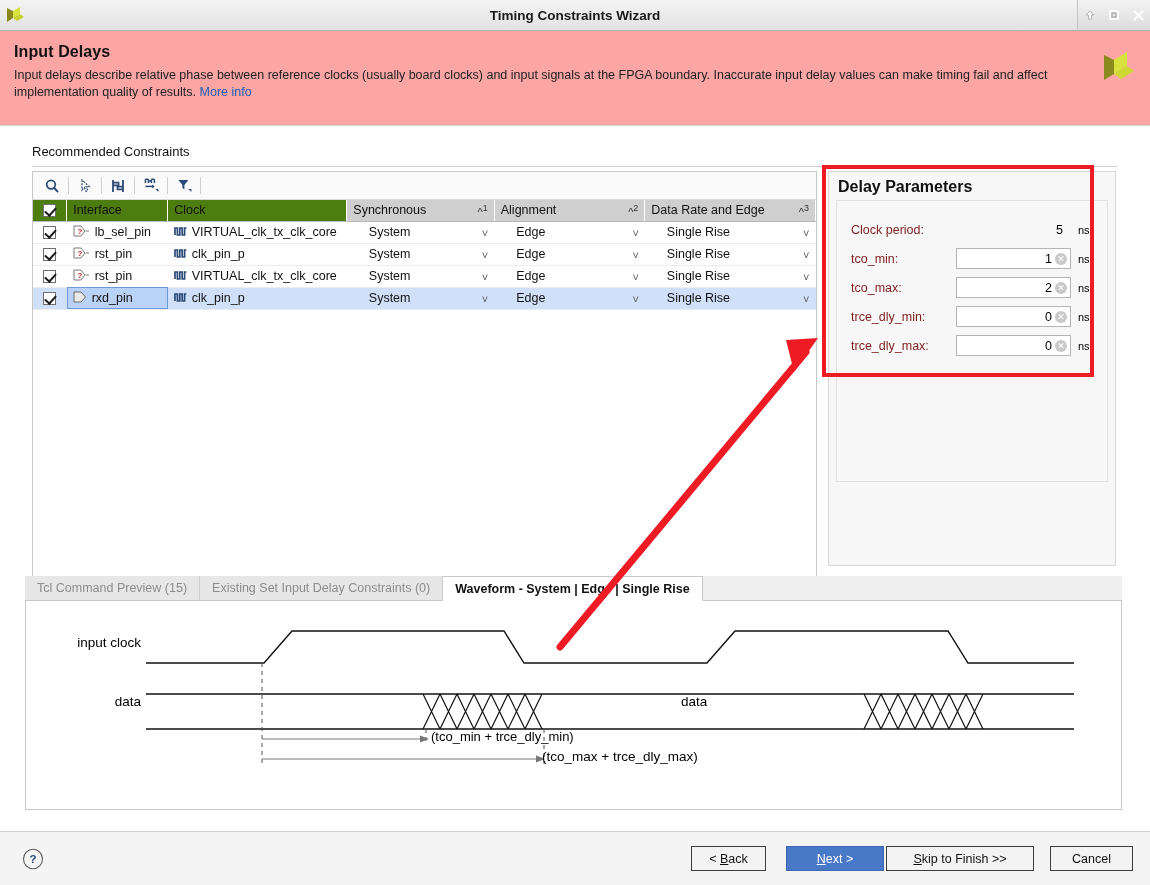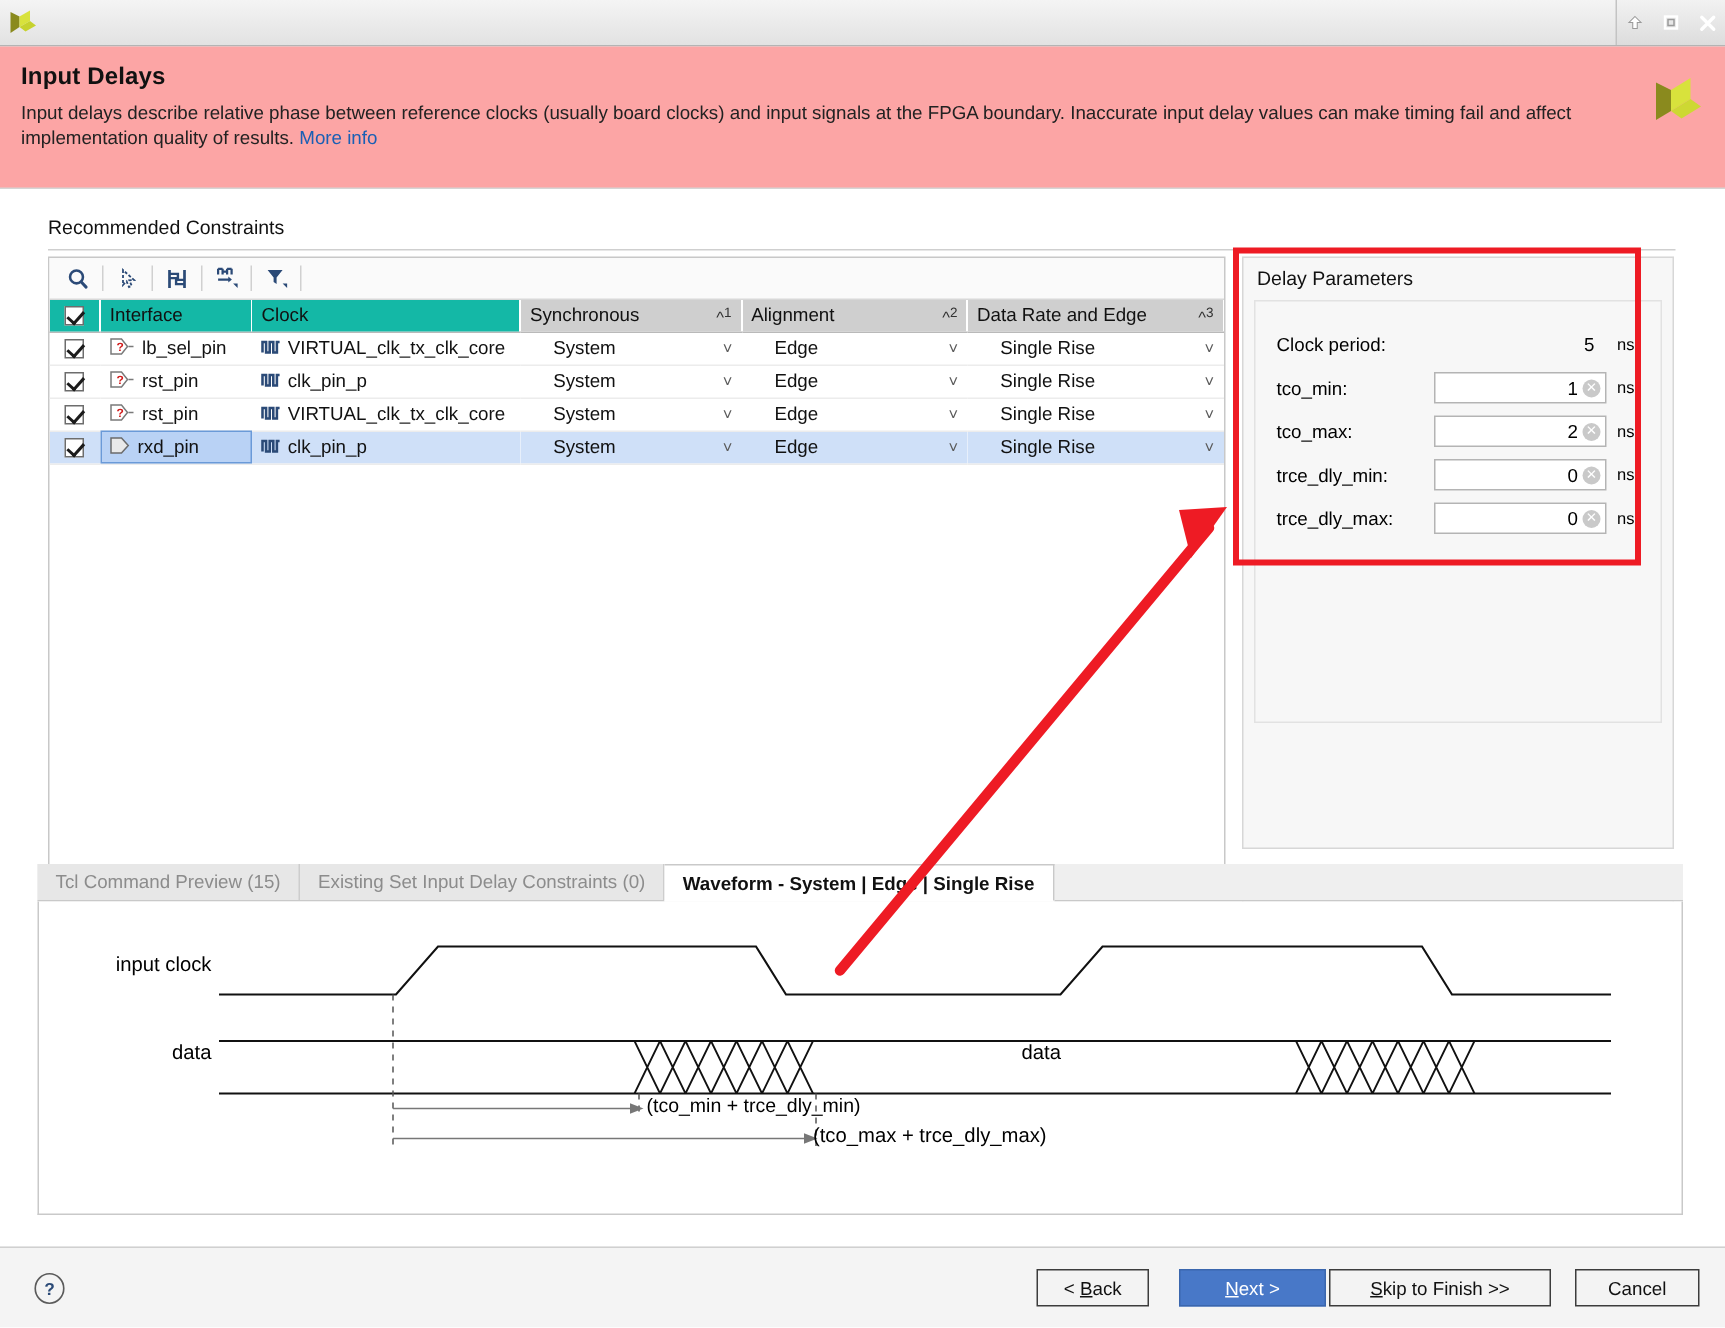--- a/index.html
+++ b/index.html
@@ -56,21 +56,21 @@
                 display:flex; align-items:center; padding-left:6px; }
   .tbtn{ width:26px;height:24px; display:flex;align-items:center;justify-content:center; }
   .tsep{ width:1px;height:17px;background:#d0d0d0;margin:0 3px; }
 
   table.grid{ border-collapse:collapse; width:100%; table-layout:fixed; font-size:12.5px;}
   table.grid th{
     background:#cfcfcf; border-right:1px solid #fff; border-bottom:1px solid #b9b9b9;
     font-weight:normal; text-align:left; padding:3px 6px; height:21px; color:#111;
     position:relative; font-size:12.5px;
   }
-  table.grid th.plain{ background:#14b8a6; }
+  table.grid th.plain{ background:#4d7c0f; }
   table.grid th .sortmark{ position:absolute; right:6px; top:3px; font-size:11px; color:#333;}
   table.grid th .sortmark sup{ font-size:9px; }
   table.grid td{
     border-bottom:1px solid #ececec; padding:2px 6px; height:22px; color:#111;
     overflow:hidden; white-space:nowrap;
   }
   tr.selrow td{ background:#cfe0f8; }
   tr.selrow td.cellsel{ background:#b9d2f5; outline:1px solid #6a9ad8; outline-offset:-1px;}
   td.cbcell{ text-align:center; padding:0; }
   .chk{
@@ -84,27 +84,27 @@
   .cellrow{ display:flex; align-items:center; gap:5px; }
   .cellrow .lbl{ overflow:hidden; text-overflow:ellipsis; white-space:nowrap;}
   .combocell{ display:flex;align-items:flex-end;justify-content:space-between;margin-left:16px; }
   .chev{ color:#5a5a5a; font-size:11px; }
 
   
   #delay-box{
     position:absolute; left:828px; top:45px; width:288px; height:395px;
     background:#f7f7f7; border:1px solid #d7d7d7;
   }
-  #delay-title{ position:absolute; left:838px; top:52px; font-size:13px; font-weight:normal; color:#111;}
+  #delay-title{ position:absolute; left:838px; top:52px; font-size:16px; font-weight:bold; color:#111;}
   #delay-inner{
     position:absolute; left:836px; top:74px; width:272px; height:282px;
     background:#f7f7f7; border:1px solid #e2e2e2;
   }
   .prow{ display:flex; align-items:center; height:29px; padding-left:14px; }
-  .plabel{ width:105px; font-size:12.5px; color:#000000; }
+  .plabel{ width:105px; font-size:12.5px; color:#7f1d1d; }
   .pstatic{ width:115px; text-align:right; padding-right:8px; font-size:12.5px;}
   .pfield{
     width:115px; height:21px; background:#fff; border:1px solid #b4b4b4;
     display:flex; align-items:center; justify-content:flex-end; padding:0 3px 0 4px;
     font-size:12.5px;
   }
   .clearx{
     width:12px;height:12px;border-radius:50%;background:#c9c9c9;color:#fff;
     font-size:9px;line-height:12px;text-align:center;margin-left:3px;flex:none;
     font-family:"DejaVu Sans", sans-serif;
@@ -152,20 +152,21 @@
 <body>
 
 <div id="titlebar">
   <div class="tb-logo">
     <svg width="20" height="20" viewBox="0 0 20 20">
       <polygon points="2,3 8,6 8,13 2,17" fill="#8a8a1e"></polygon>
       <polygon points="8,6 15,2 15,9 8,13" fill="#d8e23c"></polygon>
       <polygon points="8,13 15,9 19,12 12,16" fill="#c6d22e"></polygon>
     </svg>
   </div>
+  <div class="tb-title">Timing Constraints Wizard</div>
   <div class="winbtns">
     <div class="winbtn">
       <svg width="12" height="12" viewBox="0 0 12 12">
           <path d="M6 2 L10 6 L7.5 6 L7.5 10 L4.5 10 L4.5 6 L2 6 Z" fill="#fff" stroke="#9a9a9a" stroke-width="0.7"></path>
         </svg>
     </div>
     <div class="winbtn">
       <svg width="12" height="12" viewBox="0 0 12 12">
           <rect x="2" y="2" width="8" height="8" fill="none" stroke="#fff" stroke-width="1.6"></rect>
           <rect x="4" y="4" width="4" height="4" fill="none" stroke="#9a9a9a" stroke-width="1"></rect>

